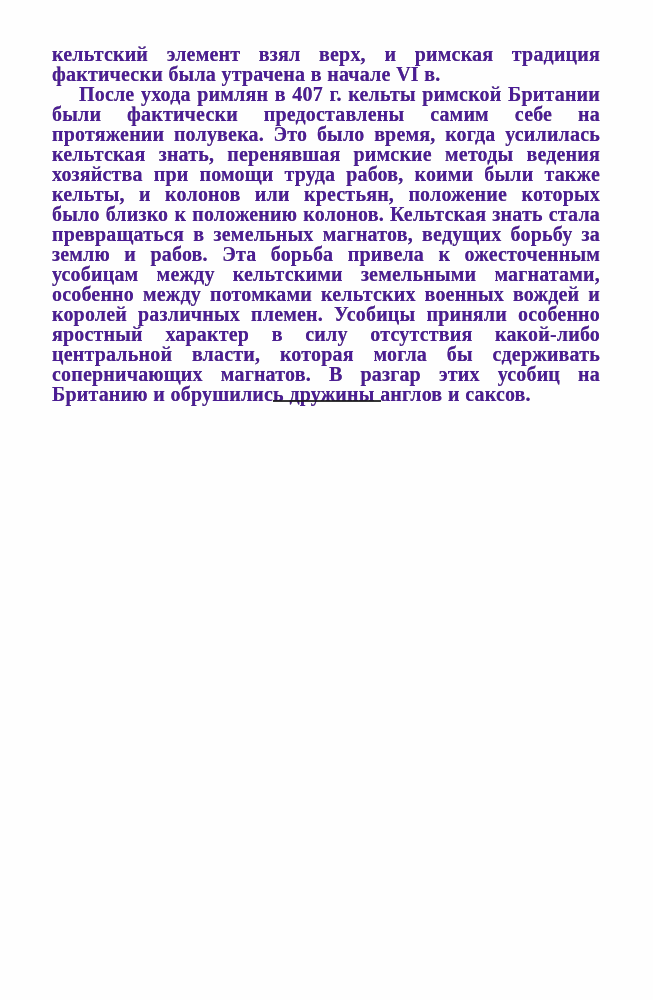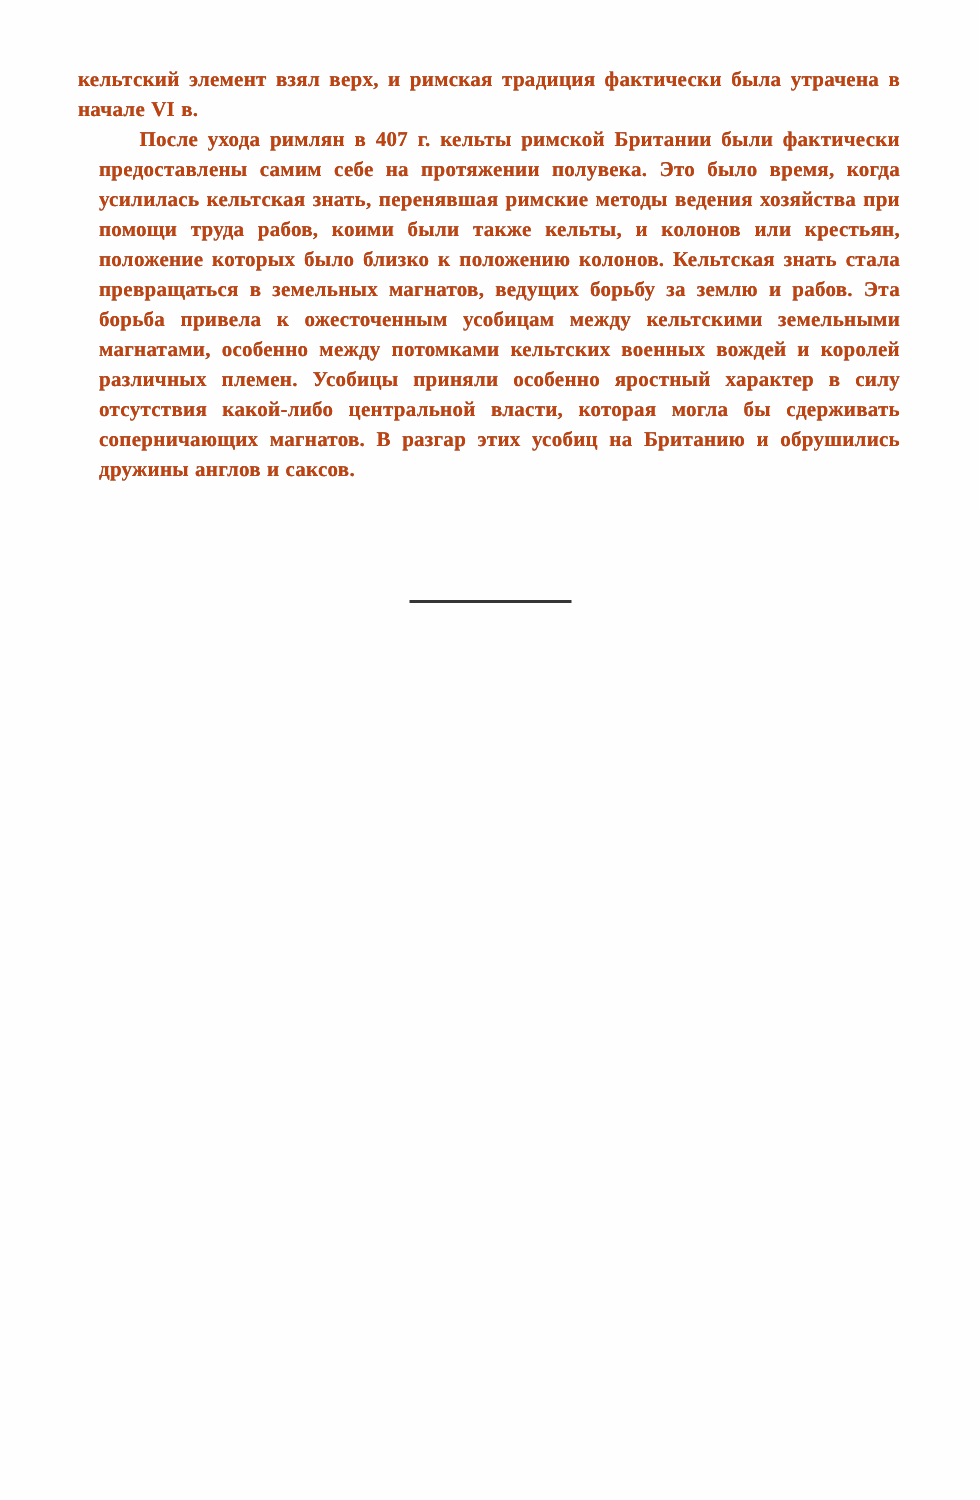--- a/index.html
+++ b/index.html
@@ -28,32 +28,31 @@
     position: absolute;
     left: 52px;
     top: 44px;
     width: 548px;
   }
 
   .para {
     margin: 0;
     text-align: justify;
     text-align-last: left;
-    font-size: 14px;
+    font-size: 20px;
     line-height: 20.0px;
     letter-spacing: 0.18px;
     word-spacing: 0.4px;
     font-weight: 600;
-    color: #c2410c;
+    color: #4c1d95;
     hyphens: manual;
   }
 
   .para + .para {
     margin-top: 0;
-    margin-left: 14px;
   }
 
   .para.indented {
     text-indent: 27px;
   }
 
   
   .para {
     text-shadow: 0 0 0.35px rgba(0,0,0,0.55);
   }

